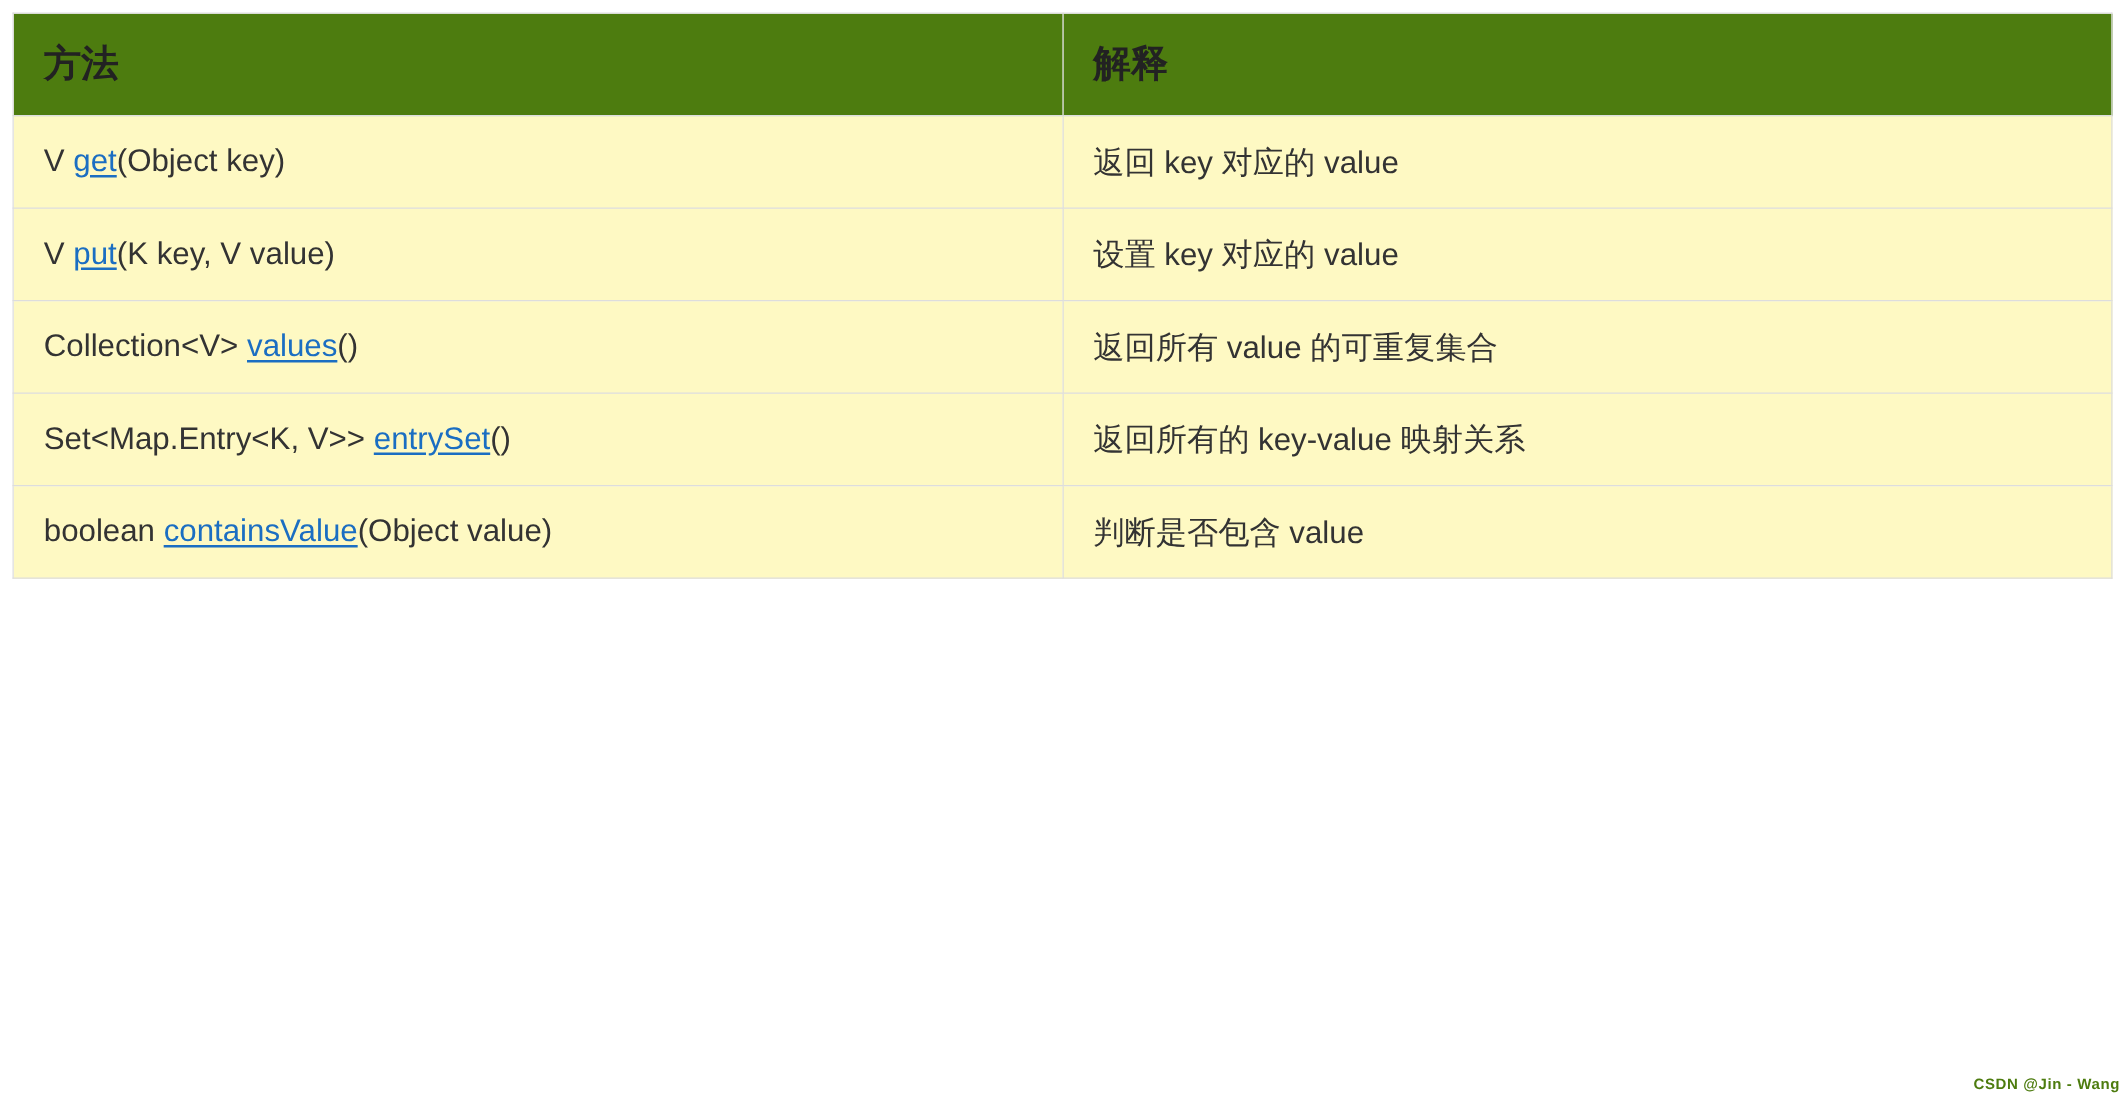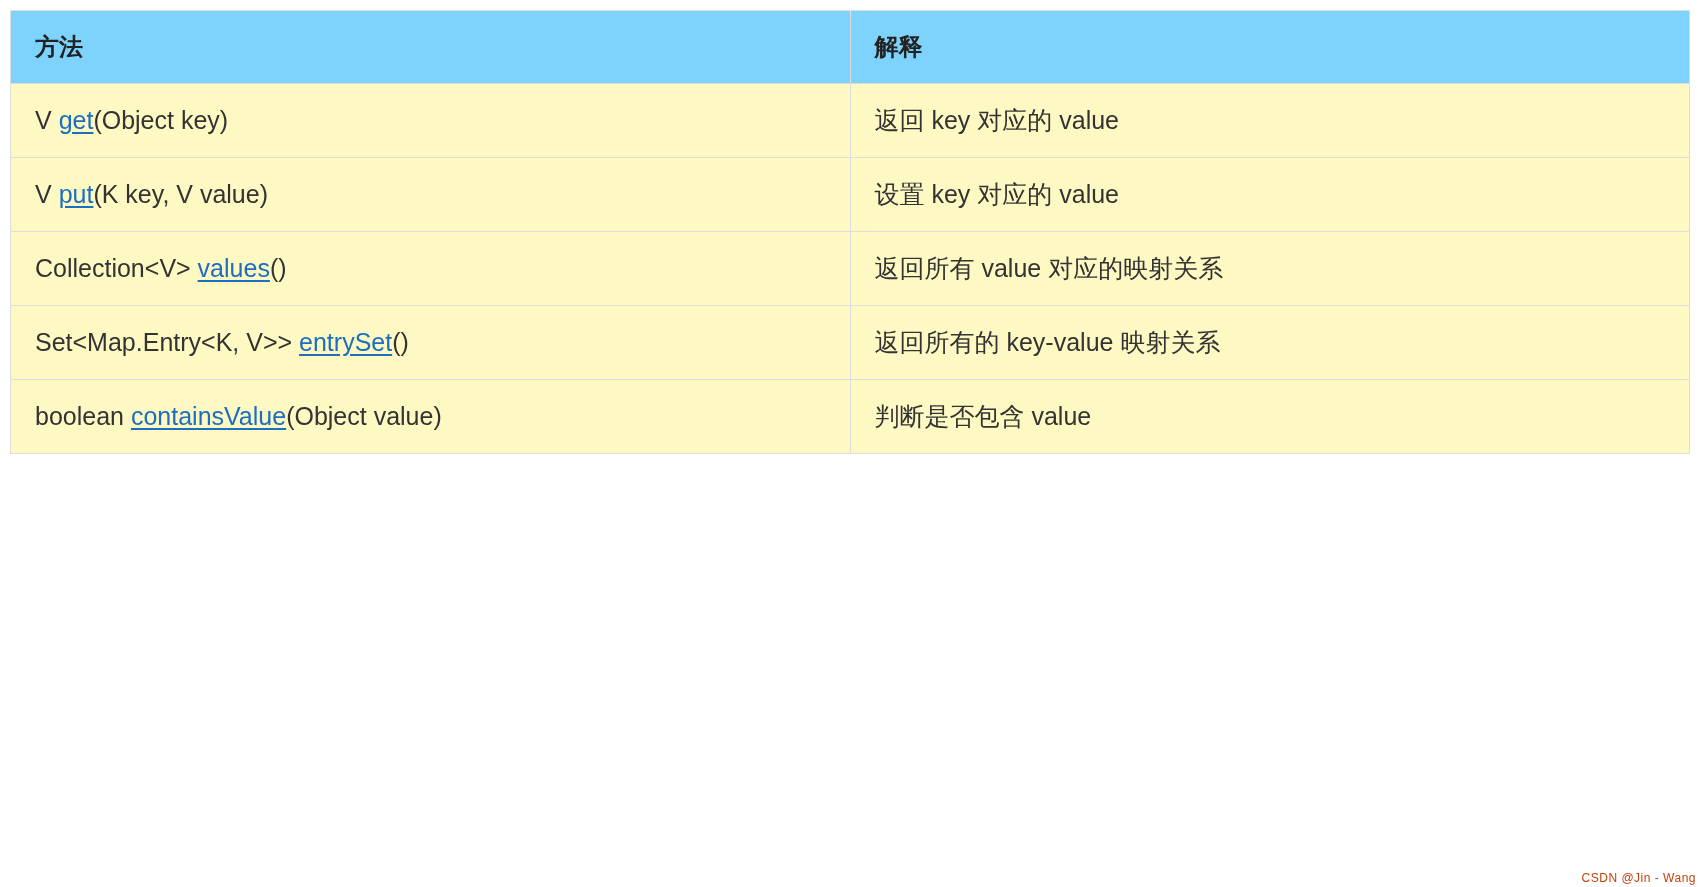--- a/index.html
+++ b/index.html
@@ -20,23 +20,23 @@
     max-width: 1680px;
     position: relative;
   }
   th, td {
     border: 1px solid #ddd;
     padding: 20px 24px;
     text-align: left;
     vertical-align: middle;
   }
   th {
-    background-color: #7dd3fc;
+    background-color: #4d7c0f;
     font-weight: 600;
-    font-size: 24px;
+    font-size: 30px;
     color: #222;
   }
   td {
     background-color: #fef9c3;
     font-size: 25px;
     color: #333;
   }
   .method-col {
     width: 50%;
   }
@@ -44,25 +44,26 @@
     width: 50%;
   }
   .link {
     color: #1b6ec2;
     text-decoration: underline;
     text-underline-offset: 3px;
   }
   .watermark {
     position: absolute;
     right: 6px;
-    bottom: 2px;
+    bottom: 13px;
     font-size: 12px;
-    color: #c2410c;
+    color: #4d7c0f;
     pointer-events: none;
     letter-spacing: 0.5px;
+    font-weight: bold;
   }
 </style>
 </head>
 <body>
 
 <table>
   <thead>
     <tr>
       <th class="method-col">方法</th>
       <th class="desc-col">解释</th>
@@ -72,21 +73,21 @@
     <tr>
       <td class="method-col"><span>V </span><span class="link">get</span><span>(Object key)</span></td>
       <td class="desc-col">返回 key 对应的 value</td>
     </tr>
     <tr>
       <td class="method-col"><span>V </span><span class="link">put</span><span>(K key, V value)</span></td>
       <td class="desc-col">设置 key 对应的 value</td>
     </tr>
     <tr>
       <td class="method-col"><span>Collection&lt;V&gt; </span><span class="link">values</span><span>()</span></td>
-      <td class="desc-col">返回所有 value 对应的映射关系</td>
+      <td class="desc-col">返回所有 value 的可重复集合</td>
     </tr>
     <tr>
       <td class="method-col"><span>Set&lt;Map.Entry&lt;K, V&gt;&gt; </span><span class="link">entrySet</span><span>()</span></td>
       <td class="desc-col">返回所有的 key-value 映射关系</td>
     </tr>
     <tr>
       <td class="method-col"><span>boolean </span><span class="link">containsValue</span><span>(Object value)</span></td>
       <td class="desc-col">判断是否包含 value</td>
     </tr>
   </tbody>

